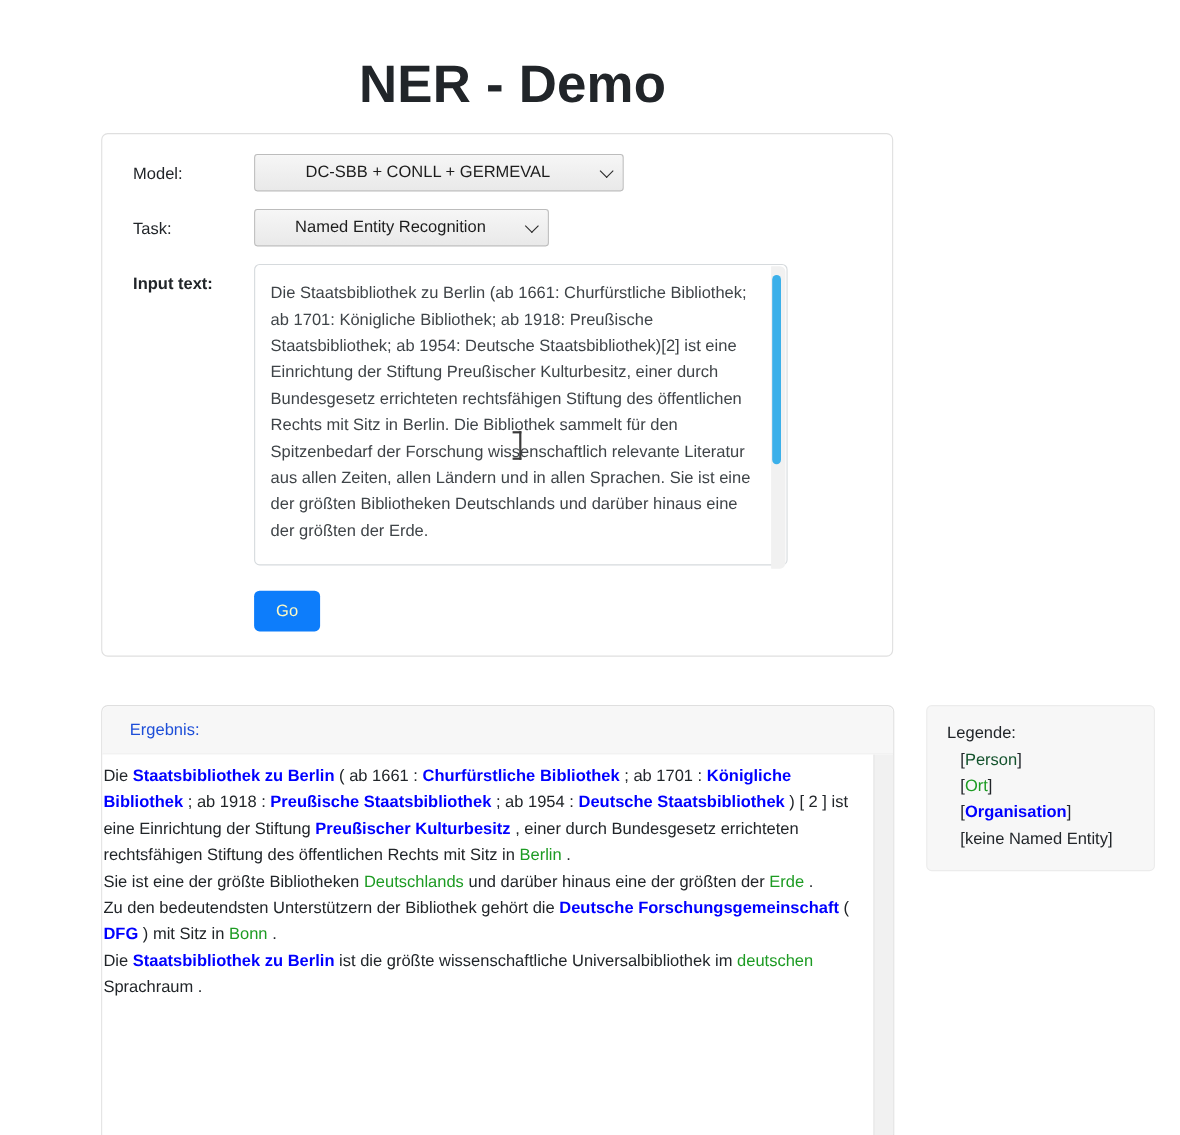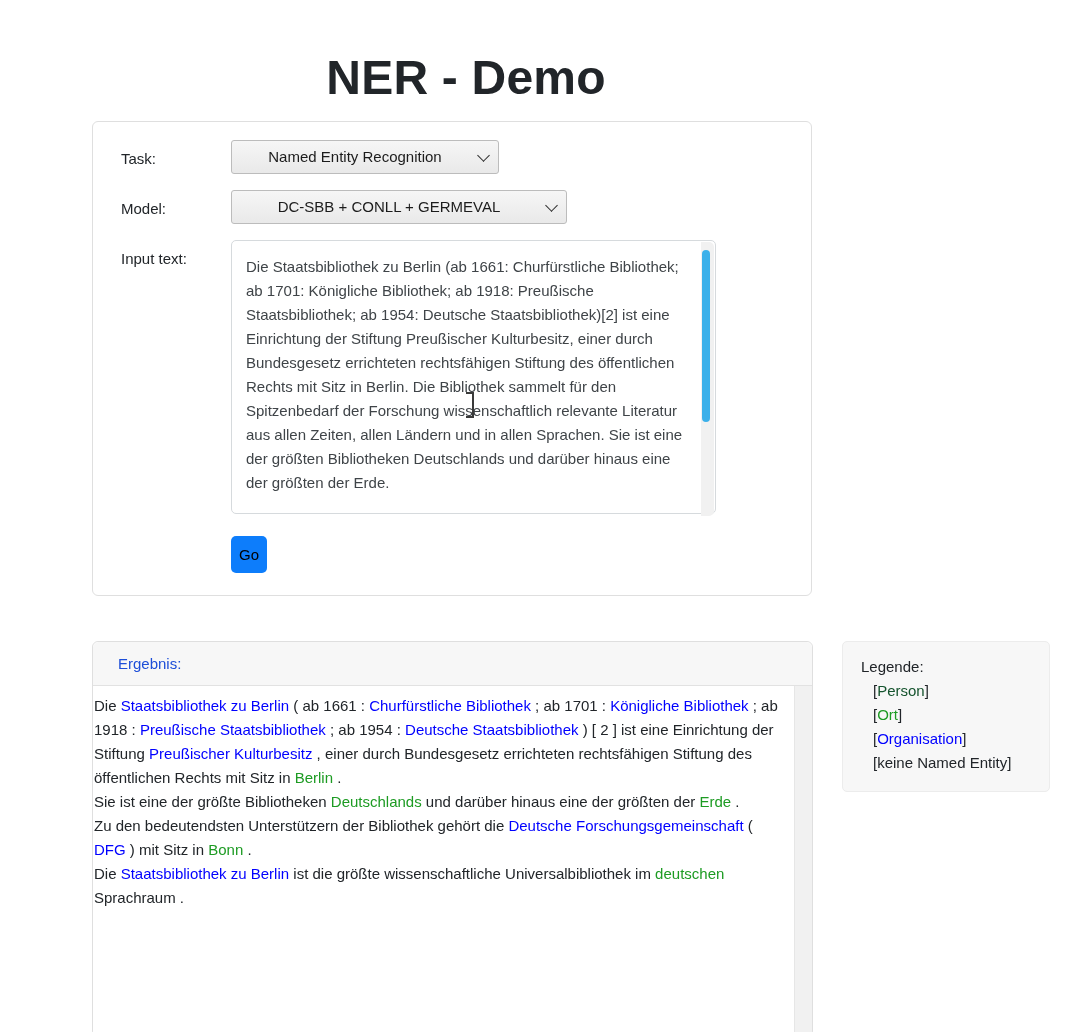--- a/index.html
+++ b/index.html
@@ -49,21 +49,21 @@
   .field-row:last-of-type { margin-bottom: 0; }
 
   .field-label {
     width: 110px;
     flex: 0 0 110px;
     font-size: 15px;
     color: #212529;
     line-height: 22px;
     padding-top: 8px;
   }
-  .field-label.textarea-label { padding-top: 8px; }
+  .field-label.textarea-label { padding-top: 8px; font-weight: bold; }
 
   
   .select-wrap {
     position: relative;
     display: inline-block;
   }
   select.native-select {
     -webkit-appearance: none;
     -moz-appearance: none;
     appearance: none;
@@ -162,26 +162,26 @@
     display: block;
   }
 
   .go-row {
     display: flex;
     margin-top: 18px;
   }
   .go-spacer { width: 110px; flex: 0 0 110px; }
   button.go-button {
     background: #0d7dfb;
-    color: #000000;
+    color: #fef9c3;
     border: none;
     border-radius: 5px;
     font-family: "Liberation Sans", sans-serif;
     font-size: 15px;
-    padding: 9px 8px;
+    padding: 9px 20px;
     cursor: pointer;
     line-height: 19px;
   }
 
   
   .result-card {
     position: absolute;
     left: 92px;
     top: 641px;
     width: 721px;
@@ -206,21 +206,21 @@
   }
   .result-text {
     font-size: 15px;
     line-height: 24px;
     color: #212529;
     padding: 8px 18px 8px 1px;
     width: 703px;
   }
   .result-line { display: block; }
   .ent { }
-  .ent-org { color: #0000ff; }
+  .ent-org { color: #0000ff; font-weight: bold; }
   .ent-loc { color: #1d9b23; }
   .ent-per { color: #14532d; }
   .res-scroll-track {
     position: absolute;
     right: 0;
     top: 0;
     bottom: 0;
     width: 18px;
     background: #f1f1f1;
     border-left: 1px solid #e6e6e6;
@@ -244,34 +244,34 @@
   .legend-item { padding-left: 12px; }
 </style>
 </head>
 <body>
 
 <h1 class="page-title">NER - Demo</h1>
 
 <div class="form-card">
 
   <div class="field-row">
+    <div class="field-label">Model:</div>
+    <div class="select-wrap">
+      <select class="native-select" id="model-select">
+        <option>DC-SBB + CONLL + GERMEVAL</option>
+      </select>
+      <span class="chev"></span>
+    </div>
+  </div>
+
+  <div class="field-row">
     <div class="field-label">Task:</div>
     <div class="select-wrap">
       <select class="native-select" id="task-select">
         <option>Named Entity Recognition</option>
-      </select>
-      <span class="chev"></span>
-    </div>
-  </div>
-
-  <div class="field-row">
-    <div class="field-label">Model:</div>
-    <div class="select-wrap">
-      <select class="native-select" id="model-select">
-        <option>DC-SBB + CONLL + GERMEVAL</option>
       </select>
       <span class="chev"></span>
     </div>
   </div>
 
   <div class="field-row">
     <div class="field-label textarea-label">Input text:</div>
     <div class="ta-wrap">
       <textarea class="input-text" style="">Die Staatsbibliothek zu Berlin (ab 1661: Churfürstliche Bibliothek; ab 1701: Königliche Bibliothek; ab 1918: Preußische Staatsbibliothek; ab 1954: Deutsche Staatsbibliothek)[2] ist eine Einrichtung der Stiftung Preußischer Kulturbesitz, einer durch Bundesgesetz errichteten rechtsfähigen Stiftung des öffentlichen Rechts mit Sitz in Berlin. Die Bibliothek sammelt für den Spitzenbedarf der Forschung wissenschaftlich relevante Literatur aus allen Zeiten, allen Ländern und in allen Sprachen. Sie ist eine der größten Bibliotheken Deutschlands und darüber hinaus eine der größten der Erde.</textarea>
       <div class="ta-scroll-track">

